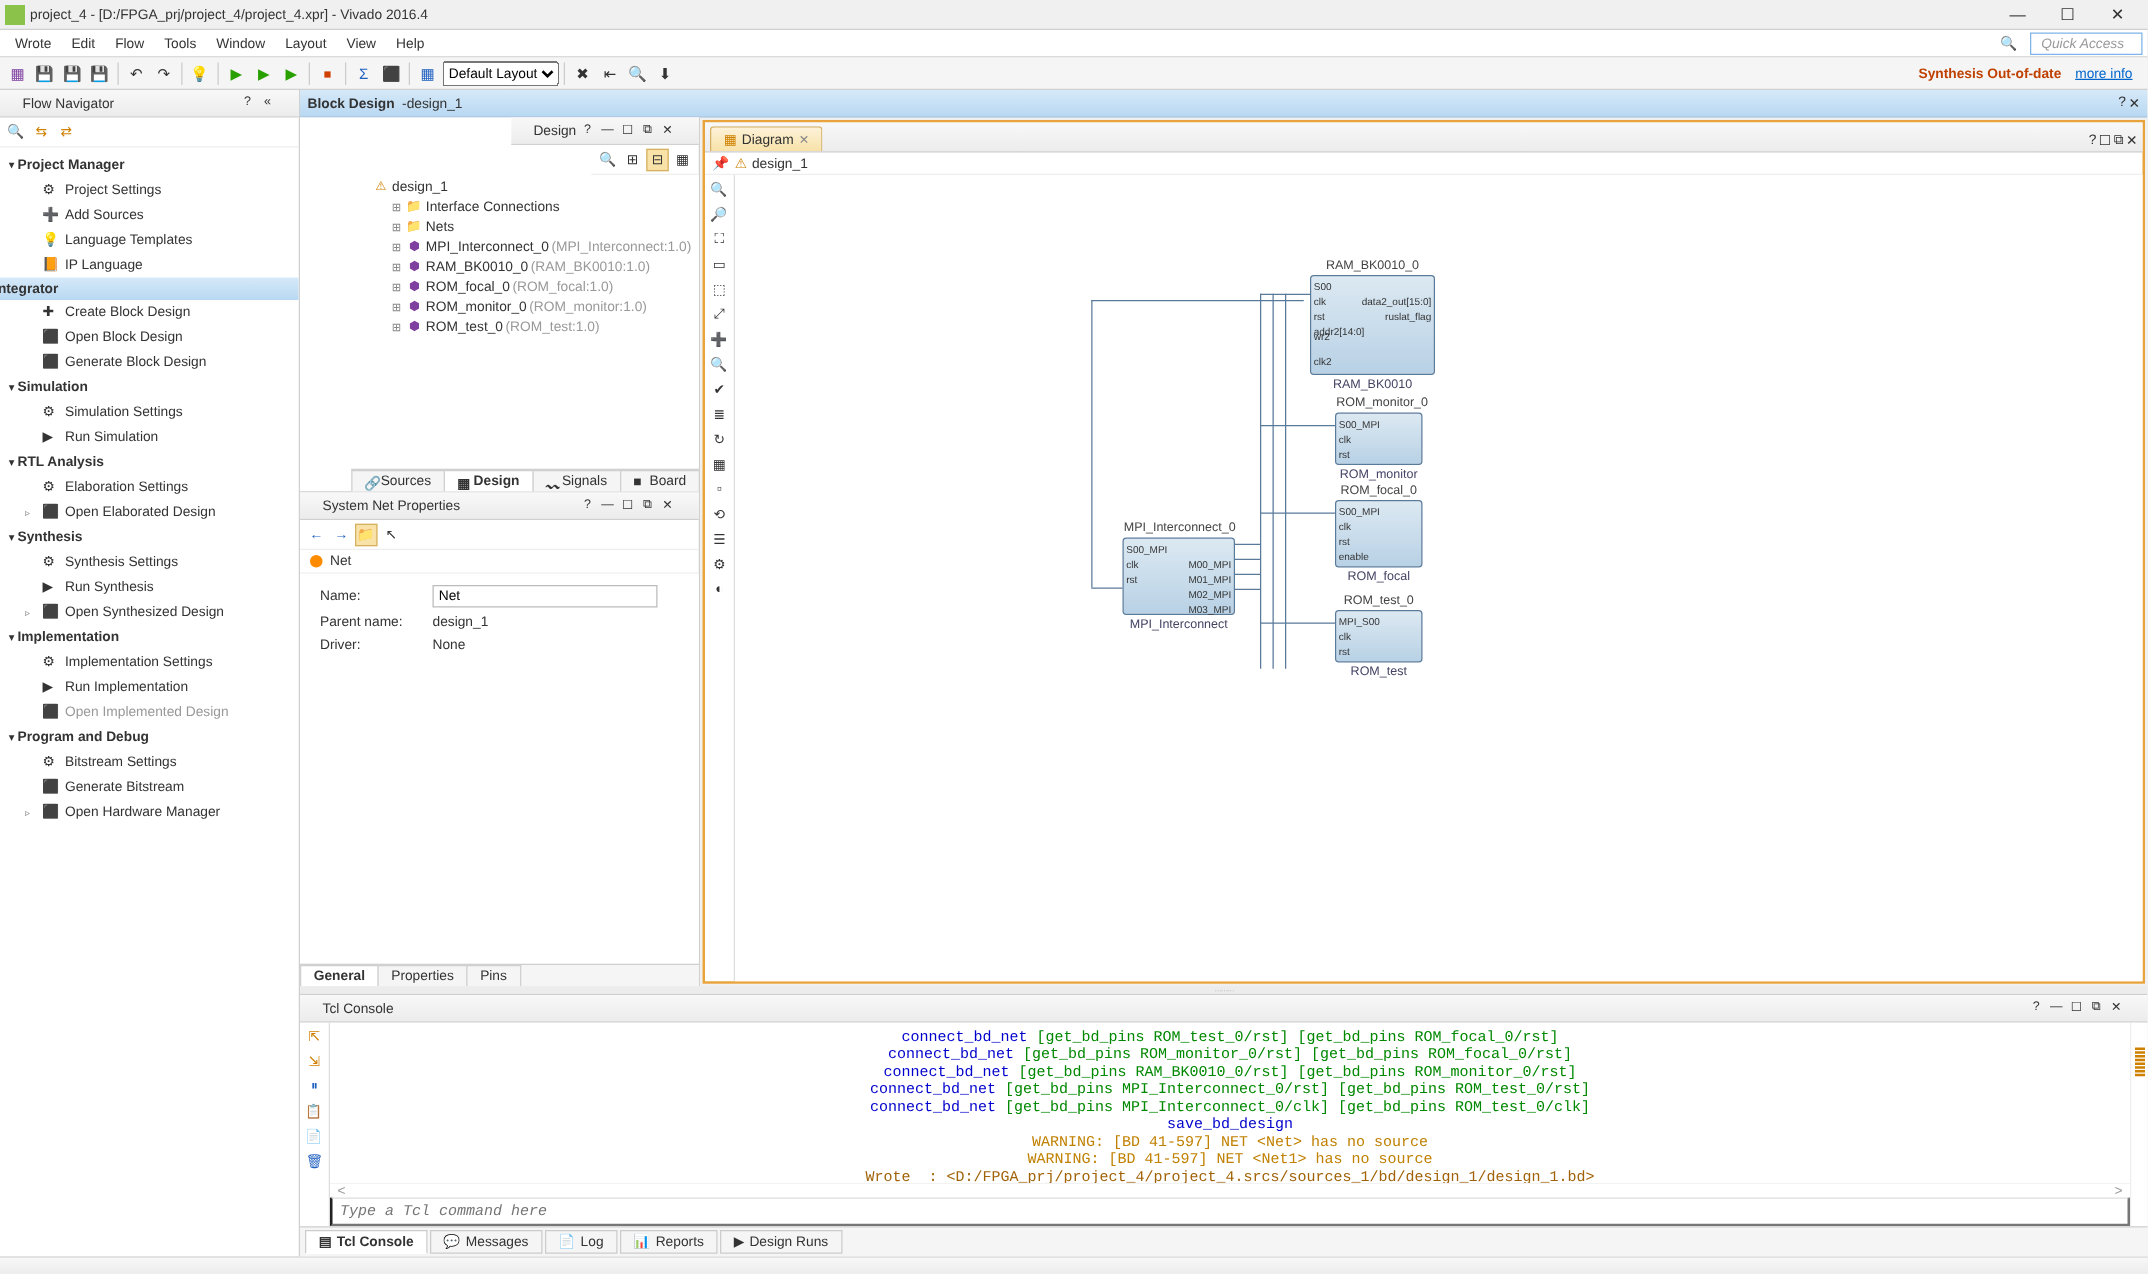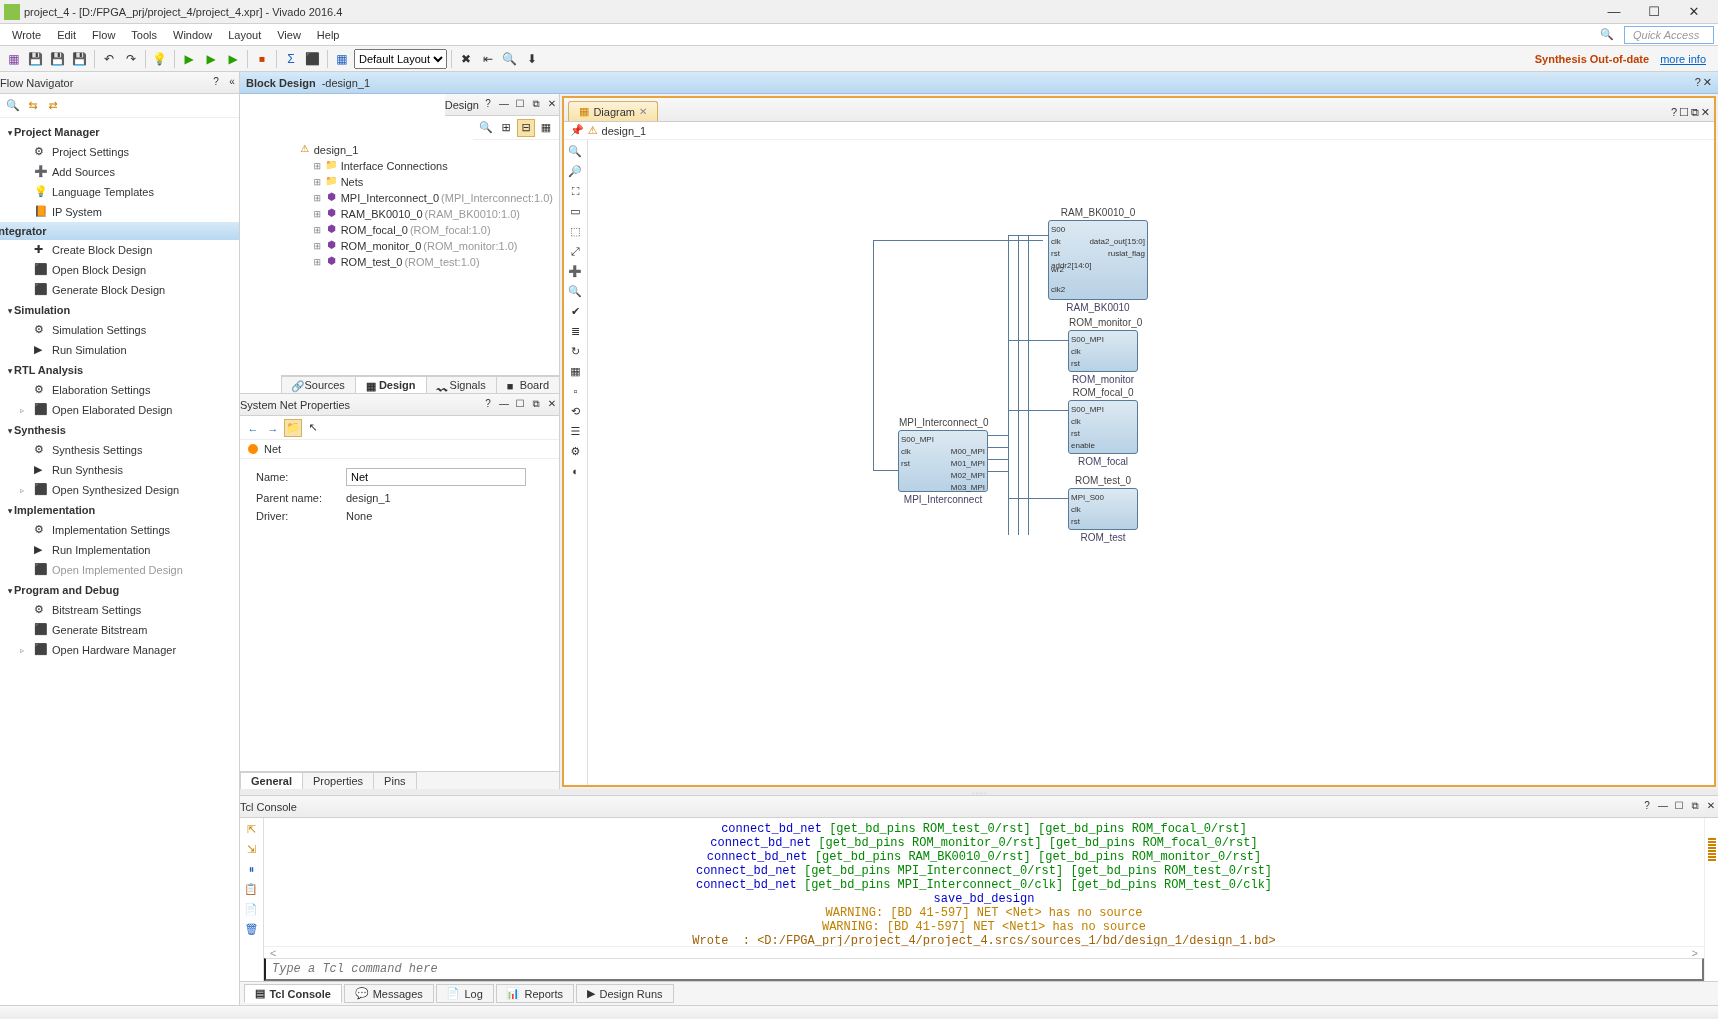--- a/index.html
+++ b/index.html
@@ -19,21 +19,21 @@
 .tool-bar { height: 26px; background: #f5f5f5; display: flex; align-items: center; padding: 0 4px; border-bottom: 1px solid #d0d0d0; gap: 2px; }
 .tool-bar .tb-btn { width: 20px; height: 20px; display: flex; align-items: center; justify-content: center; cursor: pointer; font-size: 12px; }
 .tool-bar .sep { width: 1px; height: 18px; background: #ccc; margin: 0 2px; }
 .tool-bar select { font-size: 11px; height: 20px; }
 .tool-bar .status { margin-left: auto; font-weight: bold; padding-right: 8px; }
 .tool-bar .status .synth { color: #c04000; }
 .tool-bar .status a { color: #0066cc; text-decoration: underline; margin-left: 8px; font-weight: normal; }
 
 .main { display: flex; height: calc(100vh - 86px); }
 .flow-nav { width: 240px; background: #fff; border-right: 1px solid #d0d0d0; display: flex; flex-direction: column; }
-.pane-hdr { height: 22px; background: linear-gradient(#f8f8f8,#ececec); border-bottom: 1px solid #d0d0d0; display: flex; align-items: center; padding: 0 0; font-size: 11px; }
+.pane-hdr { height: 22px; background: linear-gradient(#f8f8f8,#ececec); border-bottom: 1px solid #d0d0d0; display: flex; align-items: center; padding: 0 18px; font-size: 11px; }
 .pane-hdr .ttl { flex: 1; }
 .pane-hdr .ico { width: 14px; height: 14px; margin-left: 2px; cursor: pointer; font-size: 10px; text-align: center; }
 .mini-tb { height: 24px; display: flex; align-items: center; padding: 0 4px; border-bottom: 1px solid #eee; gap: 2px; }
 .mini-tb span { width: 18px; height: 18px; cursor: pointer; display: flex; align-items: center; justify-content: center; font-size: 11px; }
 
 .flow-tree { flex: 1; overflow: auto; padding: 4px 0; }
 .flow-sec { padding: 4px 8px; font-weight: bold; font-size: 11px; }
 .flow-sec::before { content: "▸ "; display: inline-block; transform: rotate(90deg); margin-right: 2px; font-size: 8px; }
 .flow-item { padding: 3px 8px 3px 34px; cursor: pointer; display: flex; align-items: center; gap: 4px; }
 .flow-item .fi-ic { width: 14px; height: 14px; display: inline-block; }
@@ -203,21 +203,21 @@
         <div class="flow-item">
           <span class="fi-ic">➕</span>
           <span>Add Sources</span>
         </div>
         <div class="flow-item">
           <span class="fi-ic">💡</span>
           <span>Language Templates</span>
         </div>
         <div class="flow-item">
           <span class="fi-ic">📙</span>
-          <span>IP System</span>
+          <span>IP Language</span>
         </div>
         <div class="flow-item active">IP Integrator</div>
         <div class="flow-item">
           <span class="fi-ic">✚</span>
           <span>Create Block Design</span>
         </div>
         <div class="flow-item">
           <span class="fi-ic">⬛</span>
           <span>Open Block Design</span>
         </div>

